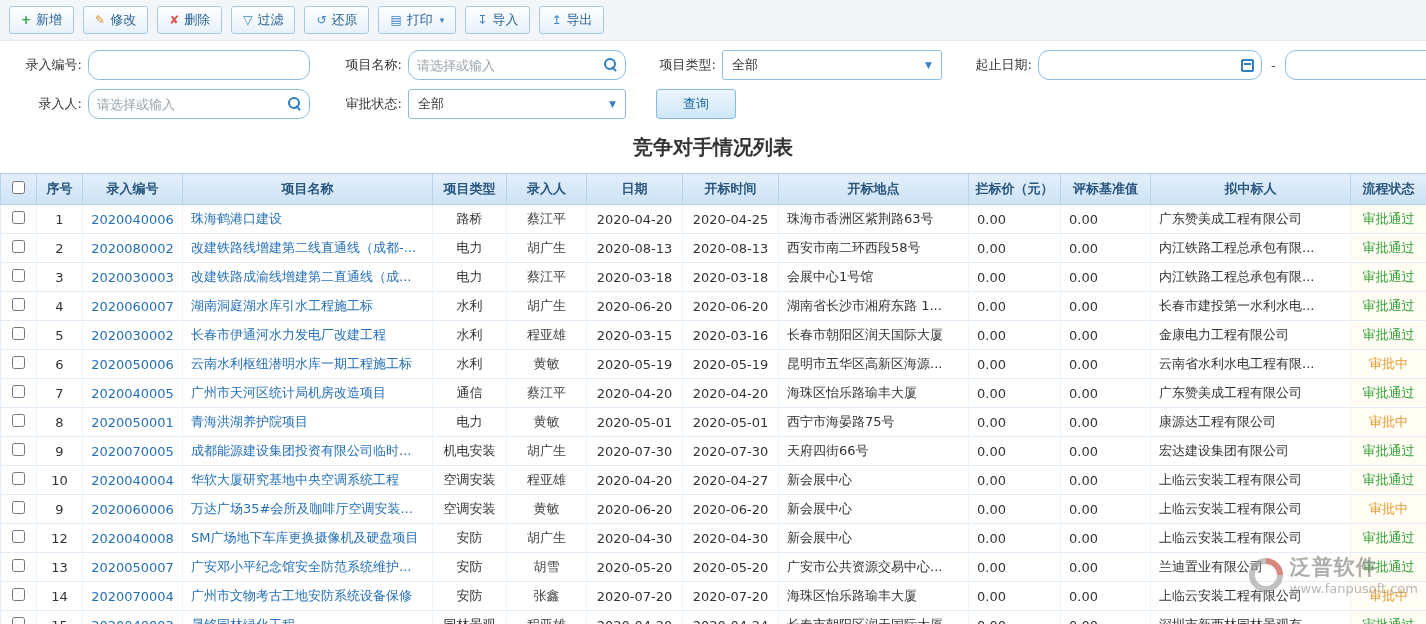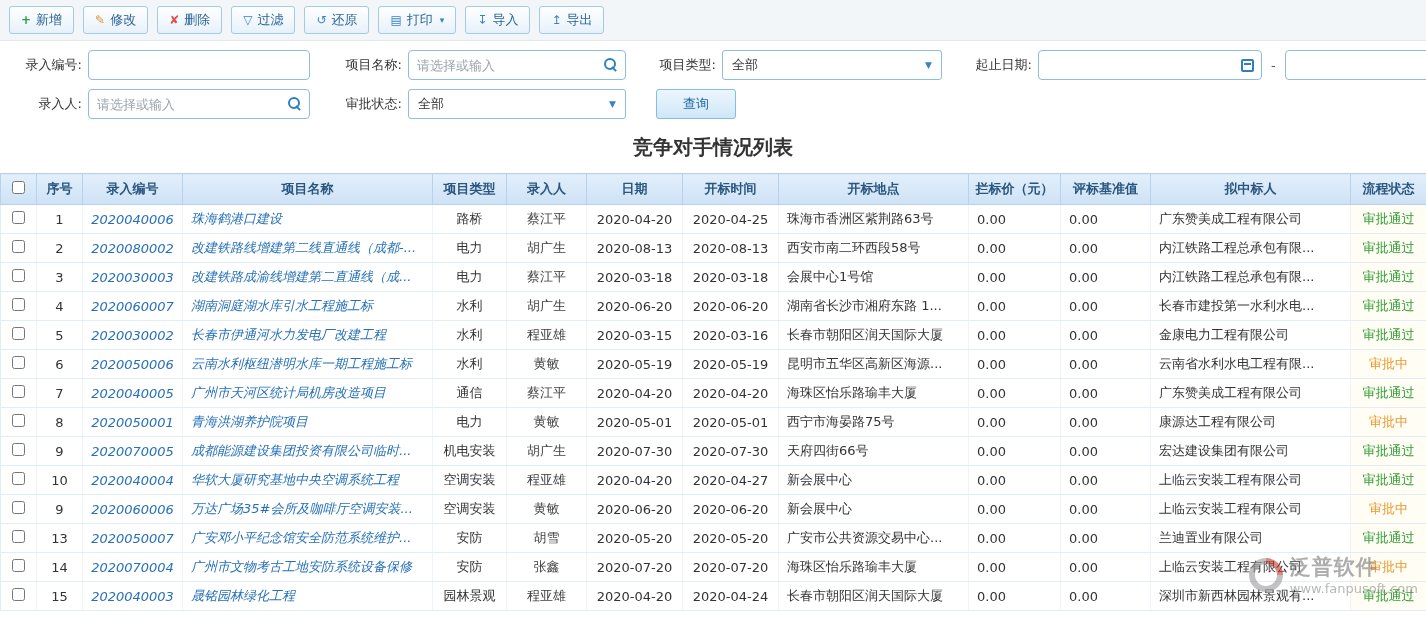--- a/index.html
+++ b/index.html
@@ -32,21 +32,21 @@
   .ico-export{color:#3b82c4}
   .caret { font-size:9px; color:#3b82c4; margin-left:2px; }
 
   
   .filters { padding:9px 0 2px; background:#fff; }
   .f-row { display:flex; align-items:center; height:30px; margin-bottom:9px; width:1460px; }
   .f-label { text-align:right; padding-right:6px; color:#333; flex-shrink:0; }
   .w88{width:88px} .w98{width:98px} .w96{width:96px}
   .f-box {
     display:flex; align-items:flex-start; height:30px; background:#fff;
-    border:1px solid #8fbce0; border-radius:4px; flex-shrink:0; position:relative;
+    border:1px solid #8fbce0; border-radius:11px; flex-shrink:0; position:relative;
   }
   .f-box input {
     border:none; outline:none; flex:1; height:100%; padding:0 8px;
     font-size:13px; color:#333; background:transparent; font-family:inherit; min-width:0;
   }
   .f-box input::placeholder { color:#9aa4ad; }
   .icon-slot { width:28px; height:100%; display:flex; align-items:center; justify-content:center; cursor:pointer; }
   .f-select {
     display:flex; align-items:center; justify-content:space-between;
     height:30px; border:1px solid #8fbce0; border-radius:3px;
@@ -85,21 +85,21 @@
     border:1px solid #b7d3ec; color:#28567e; font-weight:bold;
     padding:0 6px; white-space:nowrap; overflow:hidden; text-align:center; font-size:13px;
   }
   tbody td {
     height:29px; border-bottom:1px solid #e3edf7; border-right:1px solid #eef4fa;
     padding:0 8px; white-space:nowrap; overflow:hidden; text-overflow:ellipsis;
     background:#fff;
   }
   tbody td:first-child { border-left:1px solid #e3edf7; }
   td.al-c{text-align:center} td.al-l{text-align:left} td.al-r{text-align:left;padding-right:12px}
-  a.cell-link { color:#2570b8; text-decoration:none;font-style:italic; }
+  a.cell-link { color:#2570b8; text-decoration:none; }
   .person-link { color:#404040; cursor:pointer; }
   td.status-cell { background:#fffdf4; text-align:center; }
   .st-approved { color:#2f9e34; }
   .st-pending  { color:#e8992f; }
   .chk-cell { text-align:center; padding:0; }
   input[type=checkbox]{ width:13px; height:13px; cursor:pointer; }
 
   
   .watermark {
     position:absolute; right:8px; bottom:28px; display:flex; align-items:center; gap:6px;
@@ -392,20 +392,35 @@
         <td class="al-c">2020-06-20</td>
         <td class="al-c">2020-06-20</td>
         <td class="al-l">新会展中心</td>
         <td class="al-r">0.00</td>
         <td class="al-r">0.00</td>
         <td class="al-l">上临云安装工程有限公司</td>
         <td class="status-cell"><span class="st-pending">审批中</span></td>
       </tr>
       <tr>
         <td class="chk-cell"><input type="checkbox" style=""></td>
+        <td class="al-c">12</td>
+        <td class="al-c"><a href="#" class="cell-link">2020040008</a></td>
+        <td class="al-l"><a href="#" class="cell-link">SM广场地下车库更换摄像机及硬盘项目</a></td>
+        <td class="al-c">安防</td>
+        <td class="al-c person-link">胡广生</td>
+        <td class="al-c">2020-04-30</td>
+        <td class="al-c">2020-04-30</td>
+        <td class="al-l">新会展中心</td>
+        <td class="al-r">0.00</td>
+        <td class="al-r">0.00</td>
+        <td class="al-l">上临云安装工程有限公司</td>
+        <td class="status-cell"><span class="st-approved">审批通过</span></td>
+      </tr>
+      <tr>
+        <td class="chk-cell"><input type="checkbox" style=""></td>
         <td class="al-c">13</td>
         <td class="al-c"><a href="#" class="cell-link">2020050007</a></td>
         <td class="al-l"><a href="#" class="cell-link">广安邓小平纪念馆安全防范系统维护...</a></td>
         <td class="al-c">安防</td>
         <td class="al-c person-link">胡雪</td>
         <td class="al-c">2020-05-20</td>
         <td class="al-c">2020-05-20</td>
         <td class="al-l">广安市公共资源交易中心...</td>
         <td class="al-r">0.00</td>
         <td class="al-r">0.00</td>

